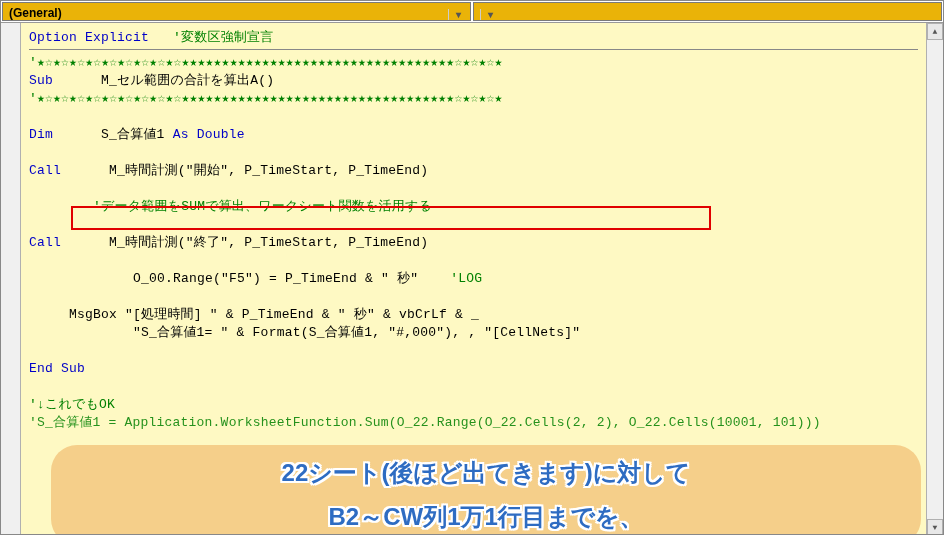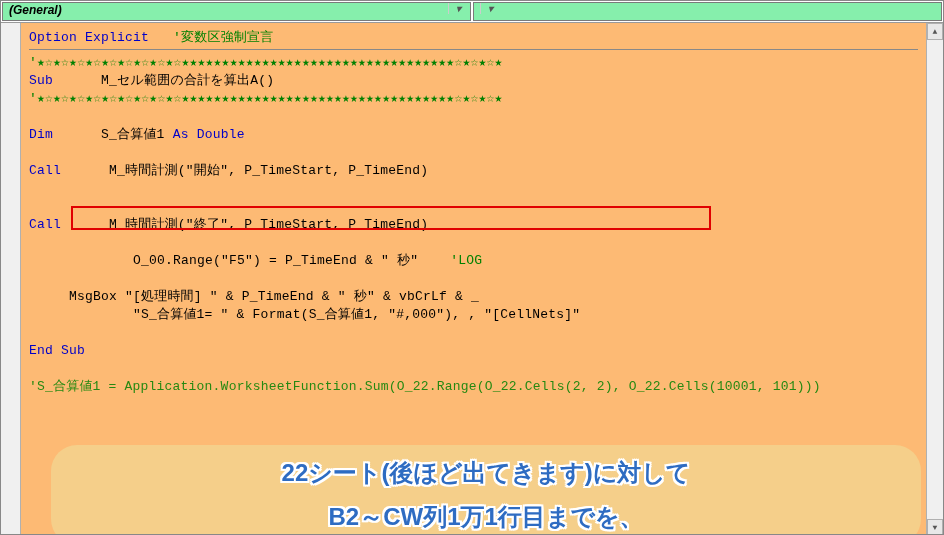--- a/index.html
+++ b/index.html
@@ -14,30 +14,29 @@
   }
   .toolbar {
     display: flex;
     height: 22px;
     border-bottom: 1px solid #999;
     background: #fff;
   }
   .dropdown {
     flex: 1;
     display: flex;
-    align-items: flex-start;
+    align-items: flex-end;
     padding: 0 6px;
     border: 1px solid #7a7a7a;
-    background: #86efac;
+    background: #eab308;
     font-family: "MS Gothic", sans-serif;
     font-weight: bold;
     font-size: 12px;
     margin: 1px;
     position: relative;
-    font-style: italic;
   }
   .dropdown .label { flex: 1; }
   .dropdown .arrow {
     width: 16px;
     text-align: center;
     color: #555;
     font-size: 10px;
     border-left: 1px solid #ccc;
     padding-left: 4px;
   }
@@ -47,21 +46,21 @@
   }
   .gutter {
     width: 20px;
     background: #f0f0f0;
     border-right: 1px solid #b0b0b0;
   }
   .code-pane {
     flex: 1;
     padding: 6px 8px;
     position: relative;
-    background: #fdba74;
+    background: #fef9c3;
     overflow: hidden;
   }
   .line {
     white-space: pre;
     line-height: 18px;
     font-size: 13px;
     letter-spacing: 0.2px;
   }
   .kw { color: #0000c8; }
   .cm { color: #008000; }
@@ -150,30 +149,32 @@
     <div class="line"><span class="kw">Option Explicit</span><span class="cm">   '変数区強制宣言</span></div>
     <div class="ruler"></div>
     <div class="line stars">'★☆★☆★☆★☆★☆★☆★☆★☆★☆★★★★★★★★★★★★★★★★★★★★★★★★★★★★★★★★★★☆★☆★☆★</div>
     <div class="line"><span class="kw">Sub </span><span class="txt">M_セル範囲の合計を算出A()</span></div>
     <div class="line stars">'★☆★☆★☆★☆★☆★☆★☆★☆★☆★★★★★★★★★★★★★★★★★★★★★★★★★★★★★★★★★★☆★☆★☆★</div>
     <div class="line">&nbsp;</div>
     <div class="line"><span class="kw">Dim </span><span class="txt">S_合算値1 </span><span class="kw">As Double</span></div>
     <div class="line">&nbsp;</div>
     <div class="line"><span class="kw">Call </span><span class="txt">M_時間計測("開始", P_TimeStart, P_TimeEnd)</span></div>
     <div class="line">&nbsp;</div>
+    <div class="line cm">        'データ範囲をSUMで算出、ワークシート関数を活用する</div>
     <div class="line">&nbsp;</div>
     <div class="line"><span class="kw">Call </span><span class="txt">M_時間計測("終了", P_TimeStart, P_TimeEnd)</span></div>
     <div class="line">&nbsp;</div>
     <div class="line"><span class="txt">        O_00.Range("F5") = P_TimeEnd &amp; " 秒"    </span><span class="cm">'LOG</span></div>
     <div class="line">&nbsp;</div>
     <div class="line txt">MsgBox "[処理時間] " &amp; P_TimeEnd &amp; " 秒" &amp; vbCrLf &amp; _</div>
     <div class="line txt">        "S_合算値1= " &amp; Format(S_合算値1, "#,000"), , "[CellNets]"</div>
     <div class="line">&nbsp;</div>
     <div class="line kw">End Sub</div>
     <div class="line">&nbsp;</div>
+    <div class="line cm">'↓これでもOK</div>
     <div class="line dimmed">'S_合算値1 = Application.WorksheetFunction.Sum(O_22.Range(O_22.Cells(2, 2), O_22.Cells(10001, 101)))</div>
 
     <div class="hl-box"></div>
 
     <div class="overlay-note">
       <div class="ov-line">22シート(後ほど出てきます)に対して</div>
       <div class="ov-line">B2～CW列1万1行目までを、</div>
     </div>
   </div>
 

